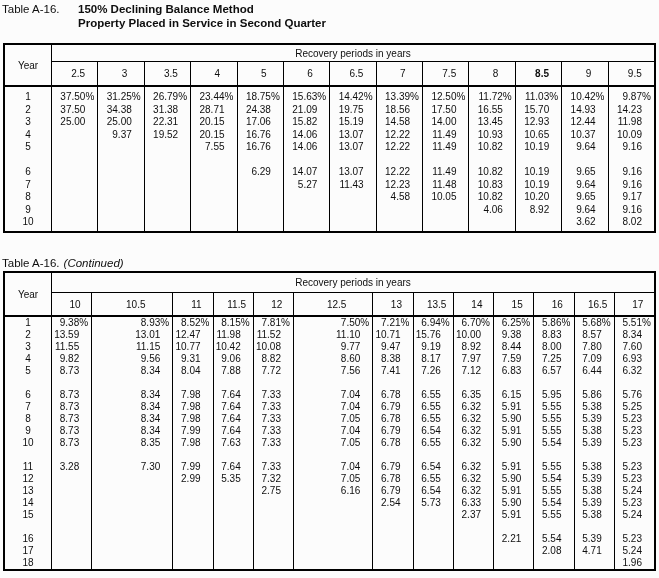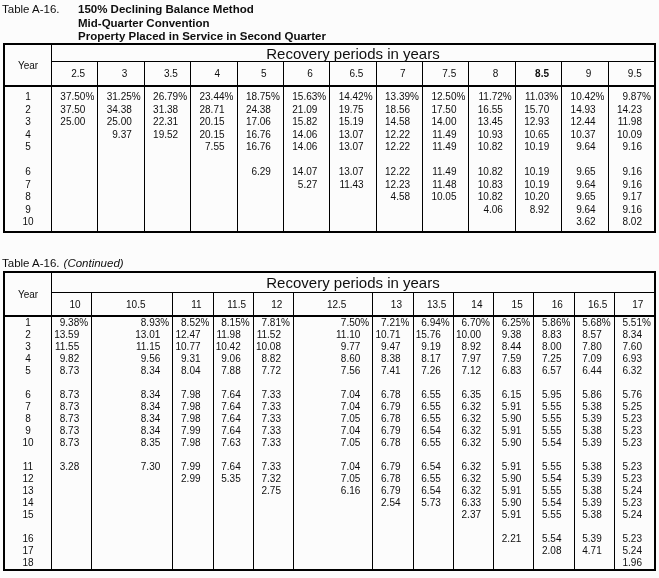--- a/index.html
+++ b/index.html
@@ -36,21 +36,21 @@
   .year-hd{
     grid-row:1/3;grid-column:1;
     display:flex;align-items:center;justify-content:center;
     font-size:10px;
   }
   .group-hd{
     grid-row:1;grid-column:2/15;
     border-left:1.5px solid #000;
     border-bottom:1px solid #000;
     display:flex;align-items:center;justify-content:center;
-    font-size:15px;
+    font-size:10px;
   }
   .col-hd{
     grid-row:2;
     border-left:1.5px solid #000;
     display:flex;align-items:center;justify-content:center;
     font-size:10px;
     padding-left:7px;
   }
   .bcol{grid-row:3;border-top:2px solid #000;box-sizing:border-box;}
   .ycol{padding-top:4px;}
@@ -73,21 +73,20 @@
 </style>
 </head>
 <body>
 
 <div class="page">
 
   <div class="doc-title">
     <span class="t-label">Table A-16.</span>
     <div class="t-lines">
       <div>150% Declining Balance Method</div>
-      <div>Mid-Quarter Convention</div>
       <div>Property Placed in Service in Second Quarter</div>
     </div>
   </div>
 
   <div class="tbl" id="tbl1">
     <div class="year-hd">Year</div>
     <div class="group-hd">Recovery periods in years</div>
   <div class="col-hd" style="grid-area: 2 / 2;">2.5</div>
       <div class="col-hd" style="grid-area: 2 / 3;">3</div>
       <div class="col-hd" style="grid-area: 2 / 4;">3.5</div>

